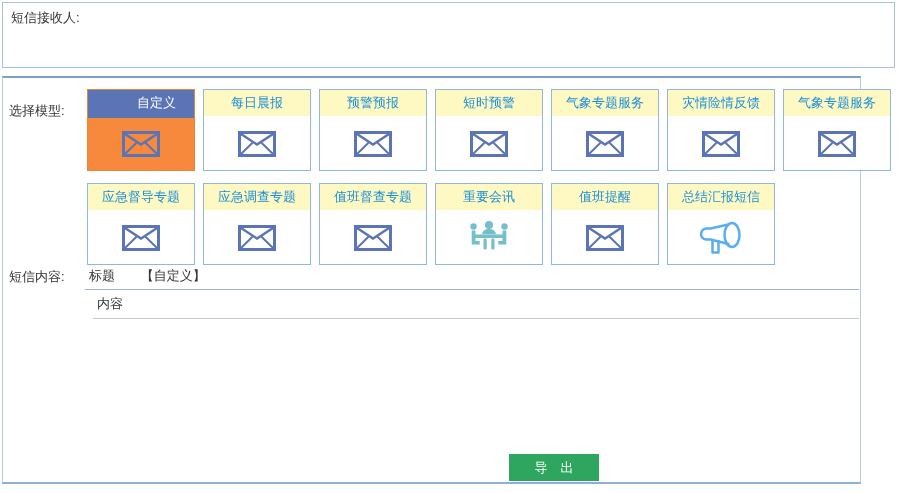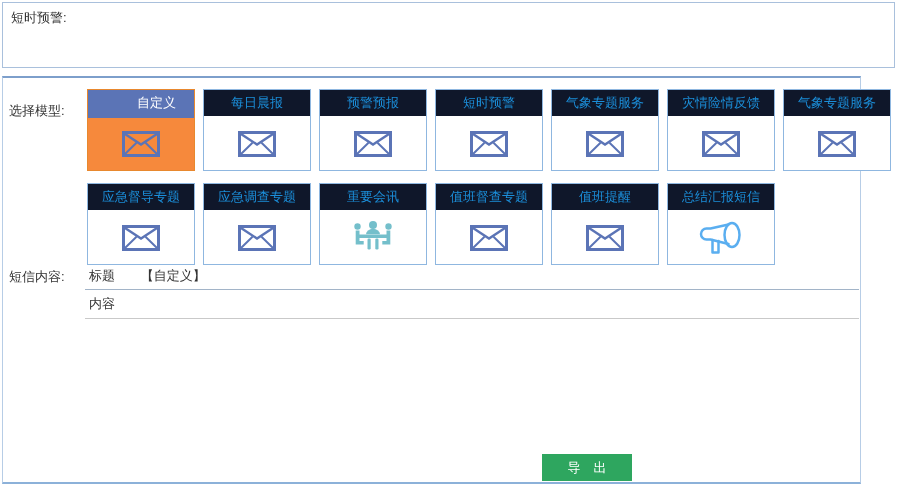--- a/index.html
+++ b/index.html
@@ -16,41 +16,41 @@
     border-left:1px solid #b7cde6;border-right:1px solid #b7cde6;
     border-top:2px solid #7d9fcb;border-bottom:2px solid #8cb1d9;box-sizing:border-box;}
 
   .side-label{position:absolute;left:6px;font-size:13px;color:#333;}
 
   
   #template-grid{position:absolute;left:84px;top:11px;display:grid;
     grid-template-columns:repeat(7,108px);column-gap:8px;row-gap:12px;}
   .card{width:108px;height:82px;border:1px solid #8fb7e0;box-sizing:border-box;
     background:#fff;cursor:pointer;}
-  .card-header{height:26px;line-height:26px;text-align:center;background:#0f172a;
+  .card-header{height:26px;line-height:26px;text-align:center;background:#fef9c3;
     color:#1b8ed9;font-size:13px;border-bottom:2px solid #ffffff;white-space:nowrap;overflow:hidden;}
   .card-body{height:52px;display:flex;align-items:center;justify-content:center;color:#5b74b6;}
   .card.selected{border-color:#e8882e;}
   .card.selected .card-header{background:#5b74b6;color:#ffffff;border-bottom-color:#5b74b6;padding-left:31px;}
   .card.selected .card-body{background:#f6893c;}
 
   
   #content-label{top:190px;}
   .field-row{position:absolute;left:82px;right:1px;font-size:13px;color:#333;}
   #title-row{top:185px;height:26px;line-height:26px;border-bottom:1px solid #a2b4c8;}
   #title-row .t-label{margin-left:4px;text-align:right;}
   #title-row .t-value{margin-left:22px;}
-  #content-row{top:212px;height:28px;line-height:28px;border-bottom:1px solid #c9c9c9;}
+  #content-row{top:212px;height:28px;line-height:28px;border-bottom:1px solid #c9c9c9;margin-left:8px;}
   #content-row .c-label{margin-left:4px;}
 
   
   .btn{position:absolute;top:376px;height:27px;border:none;background:#2ea65f;color:#fff;
     font-size:13px;font-family:inherit;cursor:pointer;}
   #send-button{left:396px;width:88px;}
-  #export-button{left:506px;width:90px;margin-left:33px;}
+  #export-button{left:506px;width:90px;}
 
   .hidden-defs{position:absolute;width:0;height:0;overflow:hidden;}
 </style>
 </head>
 <body>
 
 <svg class="hidden-defs" aria-hidden="true">
   <defs>
     <symbol id="icon-env" viewBox="0 0 38 26">
       <rect x="1.5" y="1.5" width="35" height="23" fill="none" stroke="currentColor" stroke-width="3"></rect>
@@ -76,21 +76,21 @@
         <path d="M30.5 6.5 L12.5 10.5 H8.5 a5.5 5.5 0 0 0 0 11 h4 l18 4.5"></path>
         <path d="M14.5 22 V34.5 h6 V23"></path>
       </g>
     </symbol>
   </defs>
 </svg>
 
 <div id="page">
 
   <div id="recipients-box">
-    <span class="lbl">短时预警:</span>
+    <span class="lbl">短信接收人:</span>
   </div>
 
   <div id="main-box">
 
     <span class="side-label" style="top:24px;">选择模型:</span>
 
     <div id="template-grid">
 
       <div class="card selected">
         <div class="card-header">自定义</div>
@@ -167,33 +167,33 @@
       <div class="card">
         <div class="card-header">应急调查专题</div>
         <div class="card-body">
             <svg width="38" height="26">
               <use href="#icon-env"></use>
             </svg>
           </div>
       </div>
 
       <div class="card">
+        <div class="card-header">值班督查专题</div>
+        <div class="card-body">
+            <svg width="38" height="26">
+              <use href="#icon-env"></use>
+            </svg>
+          </div>
+      </div>
+
+      <div class="card">
         <div class="card-header">重要会讯</div>
         <div class="card-body">
             <svg width="44" height="38">
               <use href="#icon-meeting"></use>
-            </svg>
-          </div>
-      </div>
-
-      <div class="card">
-        <div class="card-header">值班督查专题</div>
-        <div class="card-body">
-            <svg width="38" height="26">
-              <use href="#icon-env"></use>
             </svg>
           </div>
       </div>
 
       <div class="card">
         <div class="card-header">值班提醒</div>
         <div class="card-body">
             <svg width="38" height="26">
               <use href="#icon-env"></use>
             </svg>

